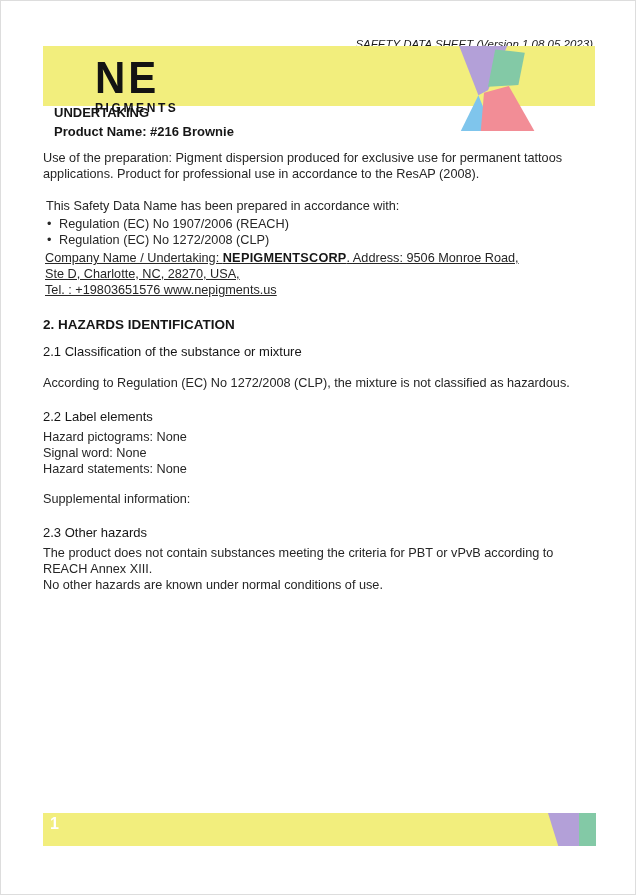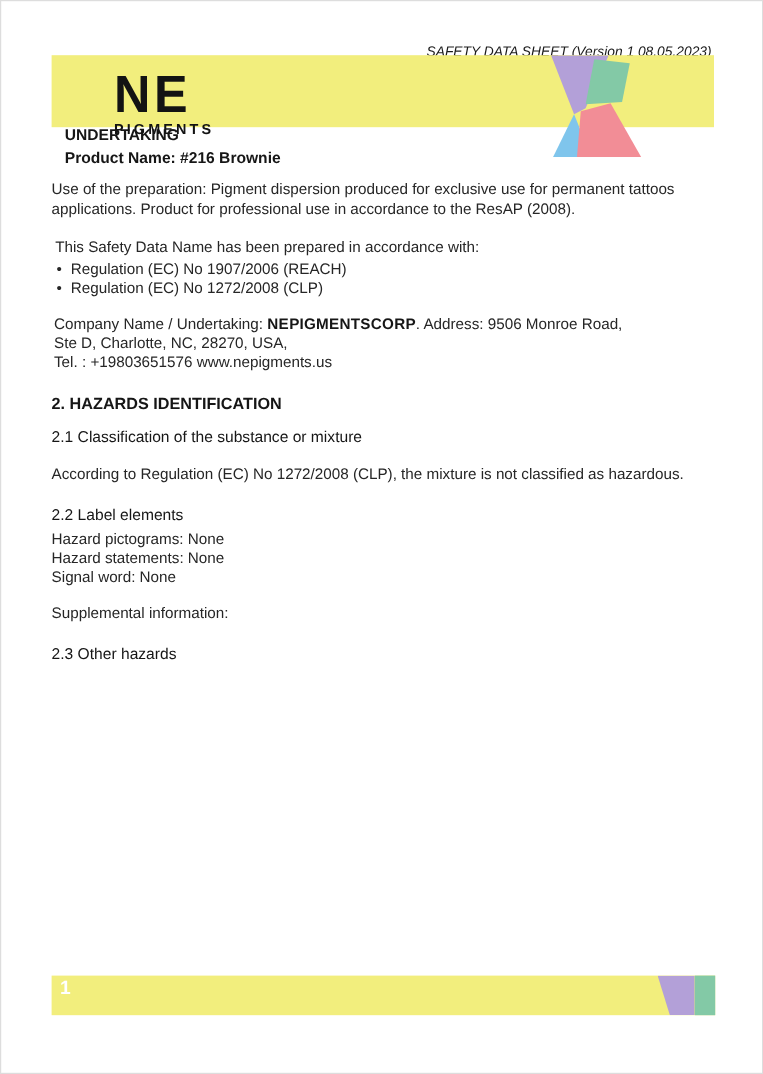--- a/index.html
+++ b/index.html
@@ -48,21 +48,21 @@
   }
   .sub-bold{font-weight:700;color:#161616;}
   .indent{margin-left:11px;}
   .undertaking{margin-top:14px;font-size:13px;}
   .product-name{margin-top:3px;font-size:13px;}
   .para-use{margin-top:10px;}
   .prepared-intro{margin-top:16px;margin-left:3px;}
   ul.regs{margin:2px 0 0 3px;padding:0;list-style:none;}
   ul.regs li{position:relative;padding-left:13px;line-height:16px;}
   ul.regs li::before{content:"•";position:absolute;left:1px;top:0;}
-  .company-block{margin-top:14px;margin-left:2px;}
+  .company-block{margin-top:2px;margin-left:2px;text-decoration:underline;}
   .company-name{font-weight:700;word-spacing:-3.5px;letter-spacing:.2px;color:#161616;}
   h2.sec{margin:19px 0 0 0;font-size:13.5px;font-weight:700;color:#161616;line-height:16px;}
   h3.sec{margin:11px 0 0 0;font-size:13px;font-weight:400;color:#161616;line-height:16px;}
   h3.sec.gap18{margin-top:18px;}
   .para{margin-top:15px;}
   .block16{margin-top:4px;}
   .block14{margin-top:14px;}
   
   .banner-bottom{
     position:absolute;top:812px;left:42px;
@@ -129,28 +129,32 @@
     </div>
 
     <h2 class="sec">2. HAZARDS IDENTIFICATION</h2>
 
     <h3 class="sec">2.1 Classification of the substance or mixture</h3>
     <p class="para" style="margin-bottom:0;">According to Regulation (EC) No 1272/2008 (CLP), the mixture is not classified as hazardous.</p>
 
     <h3 class="sec gap18">2.2 Label elements</h3>
     <div class="block16">
       <div class="line">Hazard pictograms: None</div>
+      <div class="line">Signal word: None</div>
       <div class="line">Hazard statements: None</div>
-      <div class="line">Signal word: None</div>
     </div>
     <div class="block14">
       <div class="line">Supplemental information:</div>
     </div>
 
     <h3 class="sec gap18">2.3 Other hazards</h3>
+    <div class="block16">
+      <div class="line">The product does not contain substances meeting the criteria for PBT or vPvB according to REACH Annex XIII.</div>
+      <div class="line">No other hazards are known under normal conditions of use.</div>
+    </div>
 
   </main>
 
   <footer class="banner-bottom">
     <span class="page-num">1</span>
     <div class="f-purple"></div>
     <div class="f-green"></div>
   </footer>
 
 </div>

